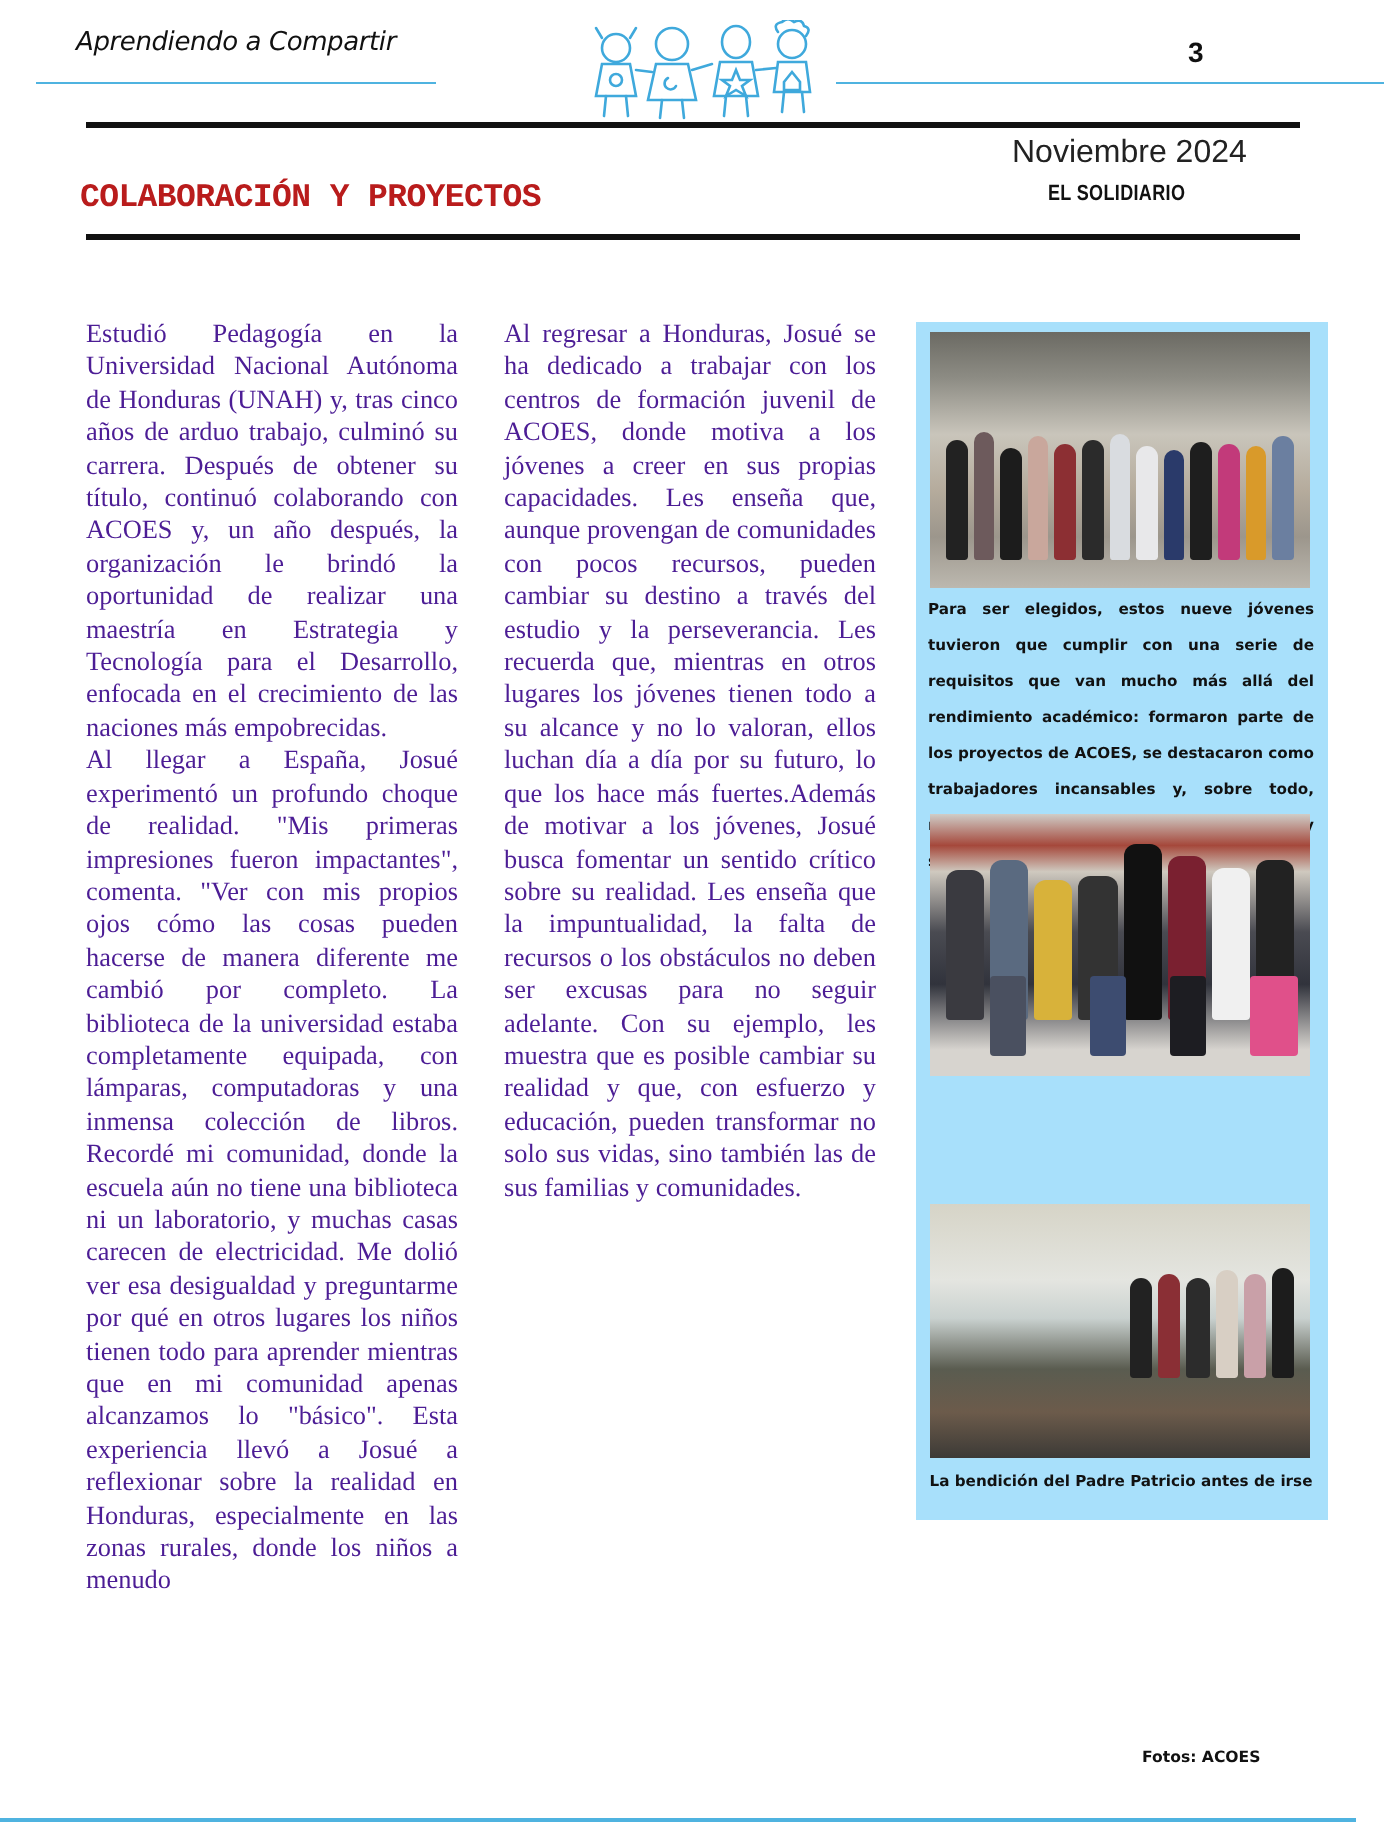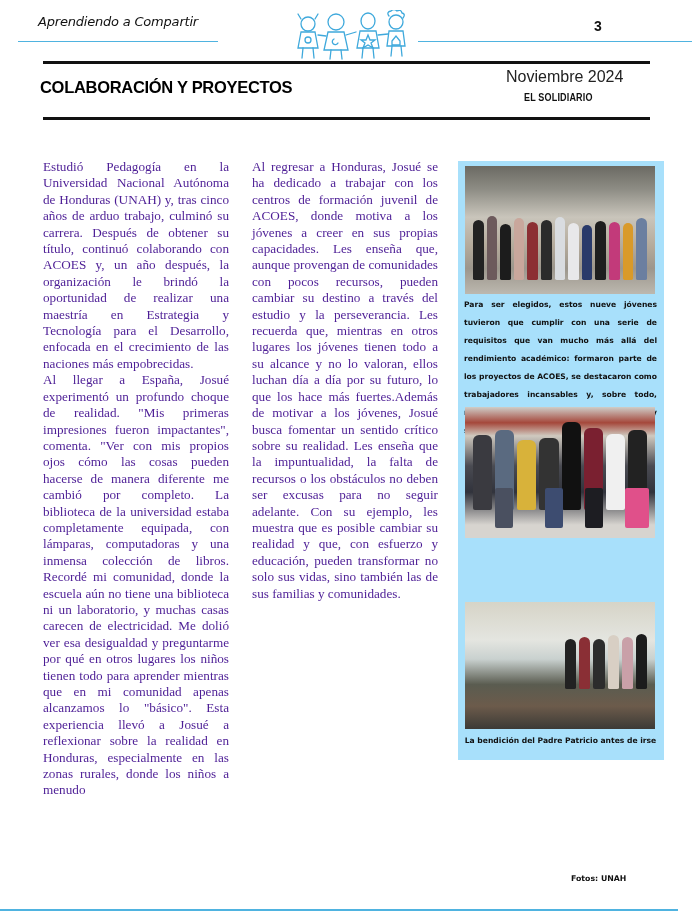--- a/index.html
+++ b/index.html
@@ -8,21 +8,21 @@
   .brand { position: absolute; left: 38px; top: 14px; font-family: "DejaVu Sans", sans-serif; font-style: italic; font-size: 13px; color: #111; letter-spacing: -0.2px; }
   .top-rule-left { position: absolute; left: 18px; top: 41px; width: 200px; height: 1px; background: #4fb3e0; }
   .top-rule-right { position: absolute; left: 418px; top: 41px; width: 274px; height: 1px; background: #4fb3e0; }
   .mascots { position: absolute; left: 290px; top: 10px; width: 128px; height: 50px; }
   .page-number { position: absolute; left: 594px; top: 18px; font-family: "Liberation Sans", sans-serif; font-weight: bold; font-size: 14px; color: #111; }
 
   .rule-thick { position: absolute; left: 43px; width: 607px; height: 3px; background: #111; }
   .rule-1 { top: 61px; }
   .rule-2 { top: 117px; }
 
-  .section-title { position: absolute; left: 40px; top: 78px; font-family: Liberation Sans, sans-serif; font-weight: bold; font-size: 16.5px; color: #000000; letter-spacing: -0.3px; }
+  .section-title { position: absolute; left: 40px; top: 89px; font-family: Liberation Mono, monospace; font-weight: bold; font-size: 16.5px; color: #b91c1c; letter-spacing: -0.3px; }
   .issue-date { position: absolute; left: 506px; top: 68px; font-family: "Liberation Sans", sans-serif; font-size: 16px; color: #222; }
   .pub-name { position: absolute; left: 524px; top: 91px; font-family: "Liberation Sans", sans-serif; font-weight: bold; font-size: 11px; color: #111; transform: scaleX(0.82); transform-origin: left; letter-spacing: 0.2px; }
 
   .col { position: absolute; top: 159px; width: 186px; font-size: 13.2px; line-height: 16.4px; text-align: justify; color: #4c1d95; }
   .col p { margin: 0; }
   .col-1 { left: 43px; }
   .col-2 { left: 252px; }
 
   .sidebar-panel { position: absolute; left: 458px; top: 161px; width: 206px; height: 599px; background: #a8e0fb; }
   .photo { position: absolute; left: 7px; width: 190px; overflow: hidden; }
@@ -131,14 +131,14 @@
       <div class="person" style="height:52px;background:#8a2f35;"></div>
       <div class="person" style="height:50px;background:#2c2c2c;"></div>
       <div class="person" style="height:54px;background:#d8cfc4;"></div>
       <div class="person" style="height:52px;background:#c9a0a8;"></div>
       <div class="person" style="height:55px;background:#1c1c1c;"></div>
     </div>
   </div>
   <div class="caption center" style="top:571px;">La bendición del Padre Patricio antes de irse</div>
 </div>
 
-<div class="credit">Fotos: UNAH</div>
+<div class="credit">Fotos: ACOES</div>
 <div class="bottom-rule"></div>
 
 </body></html>

